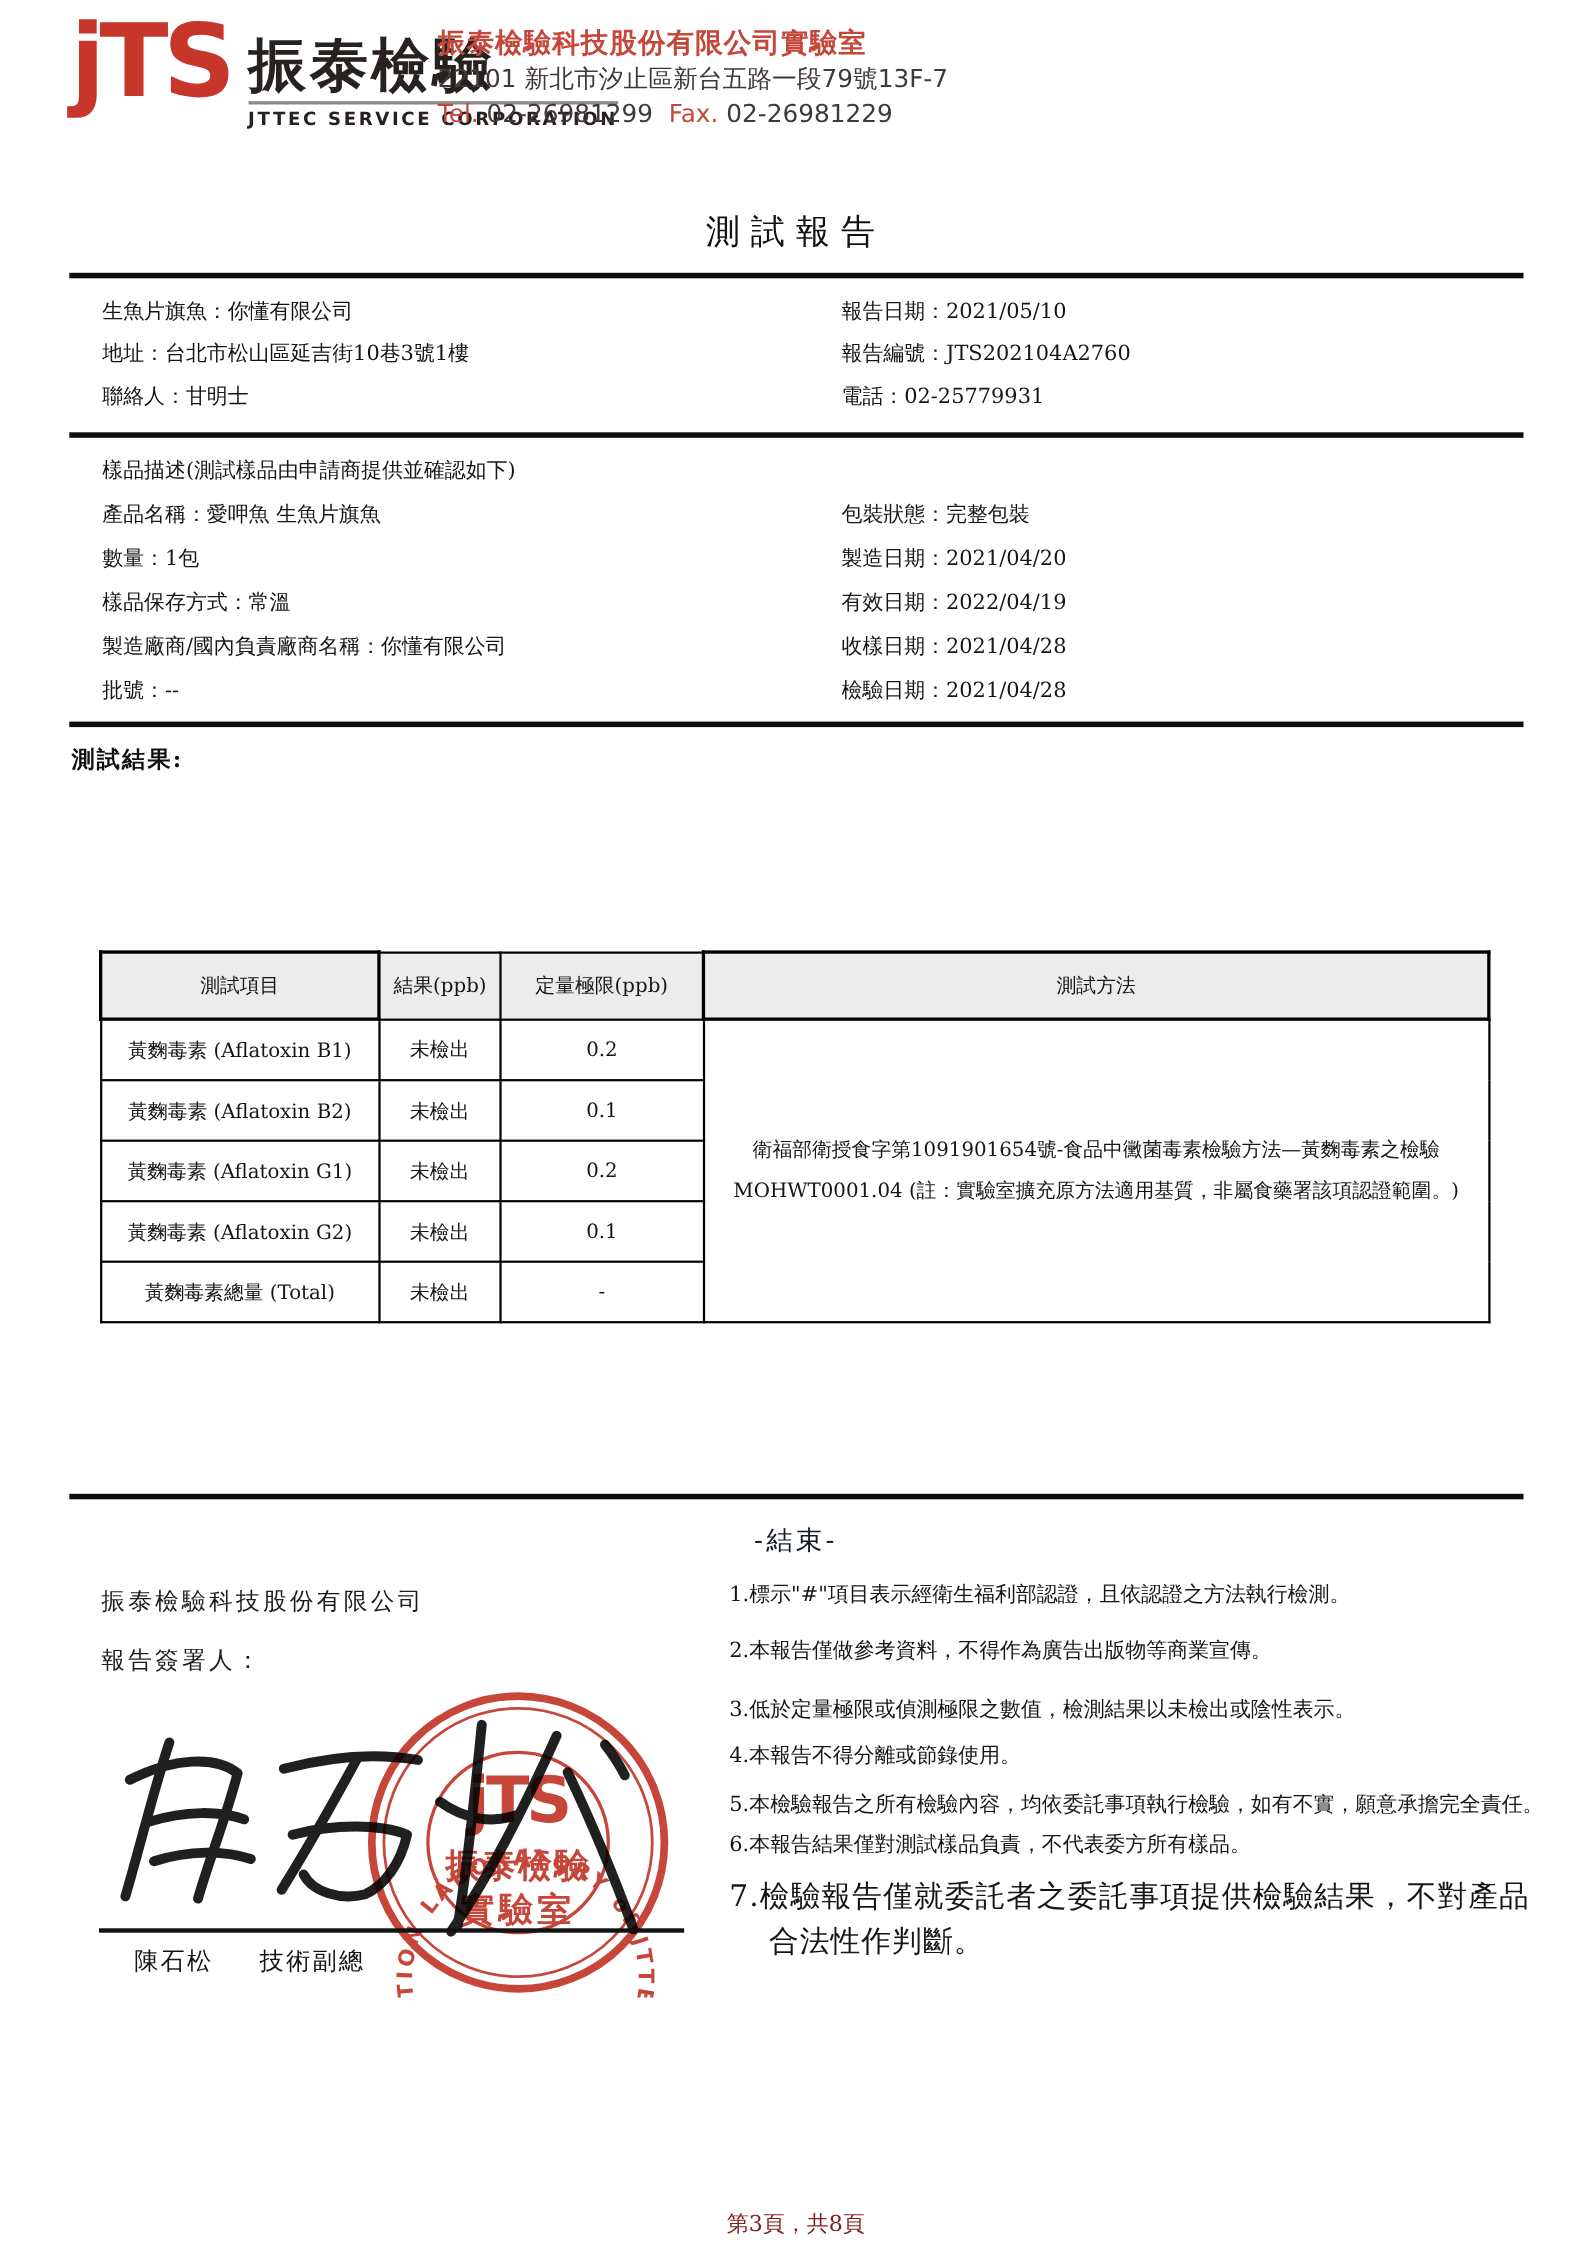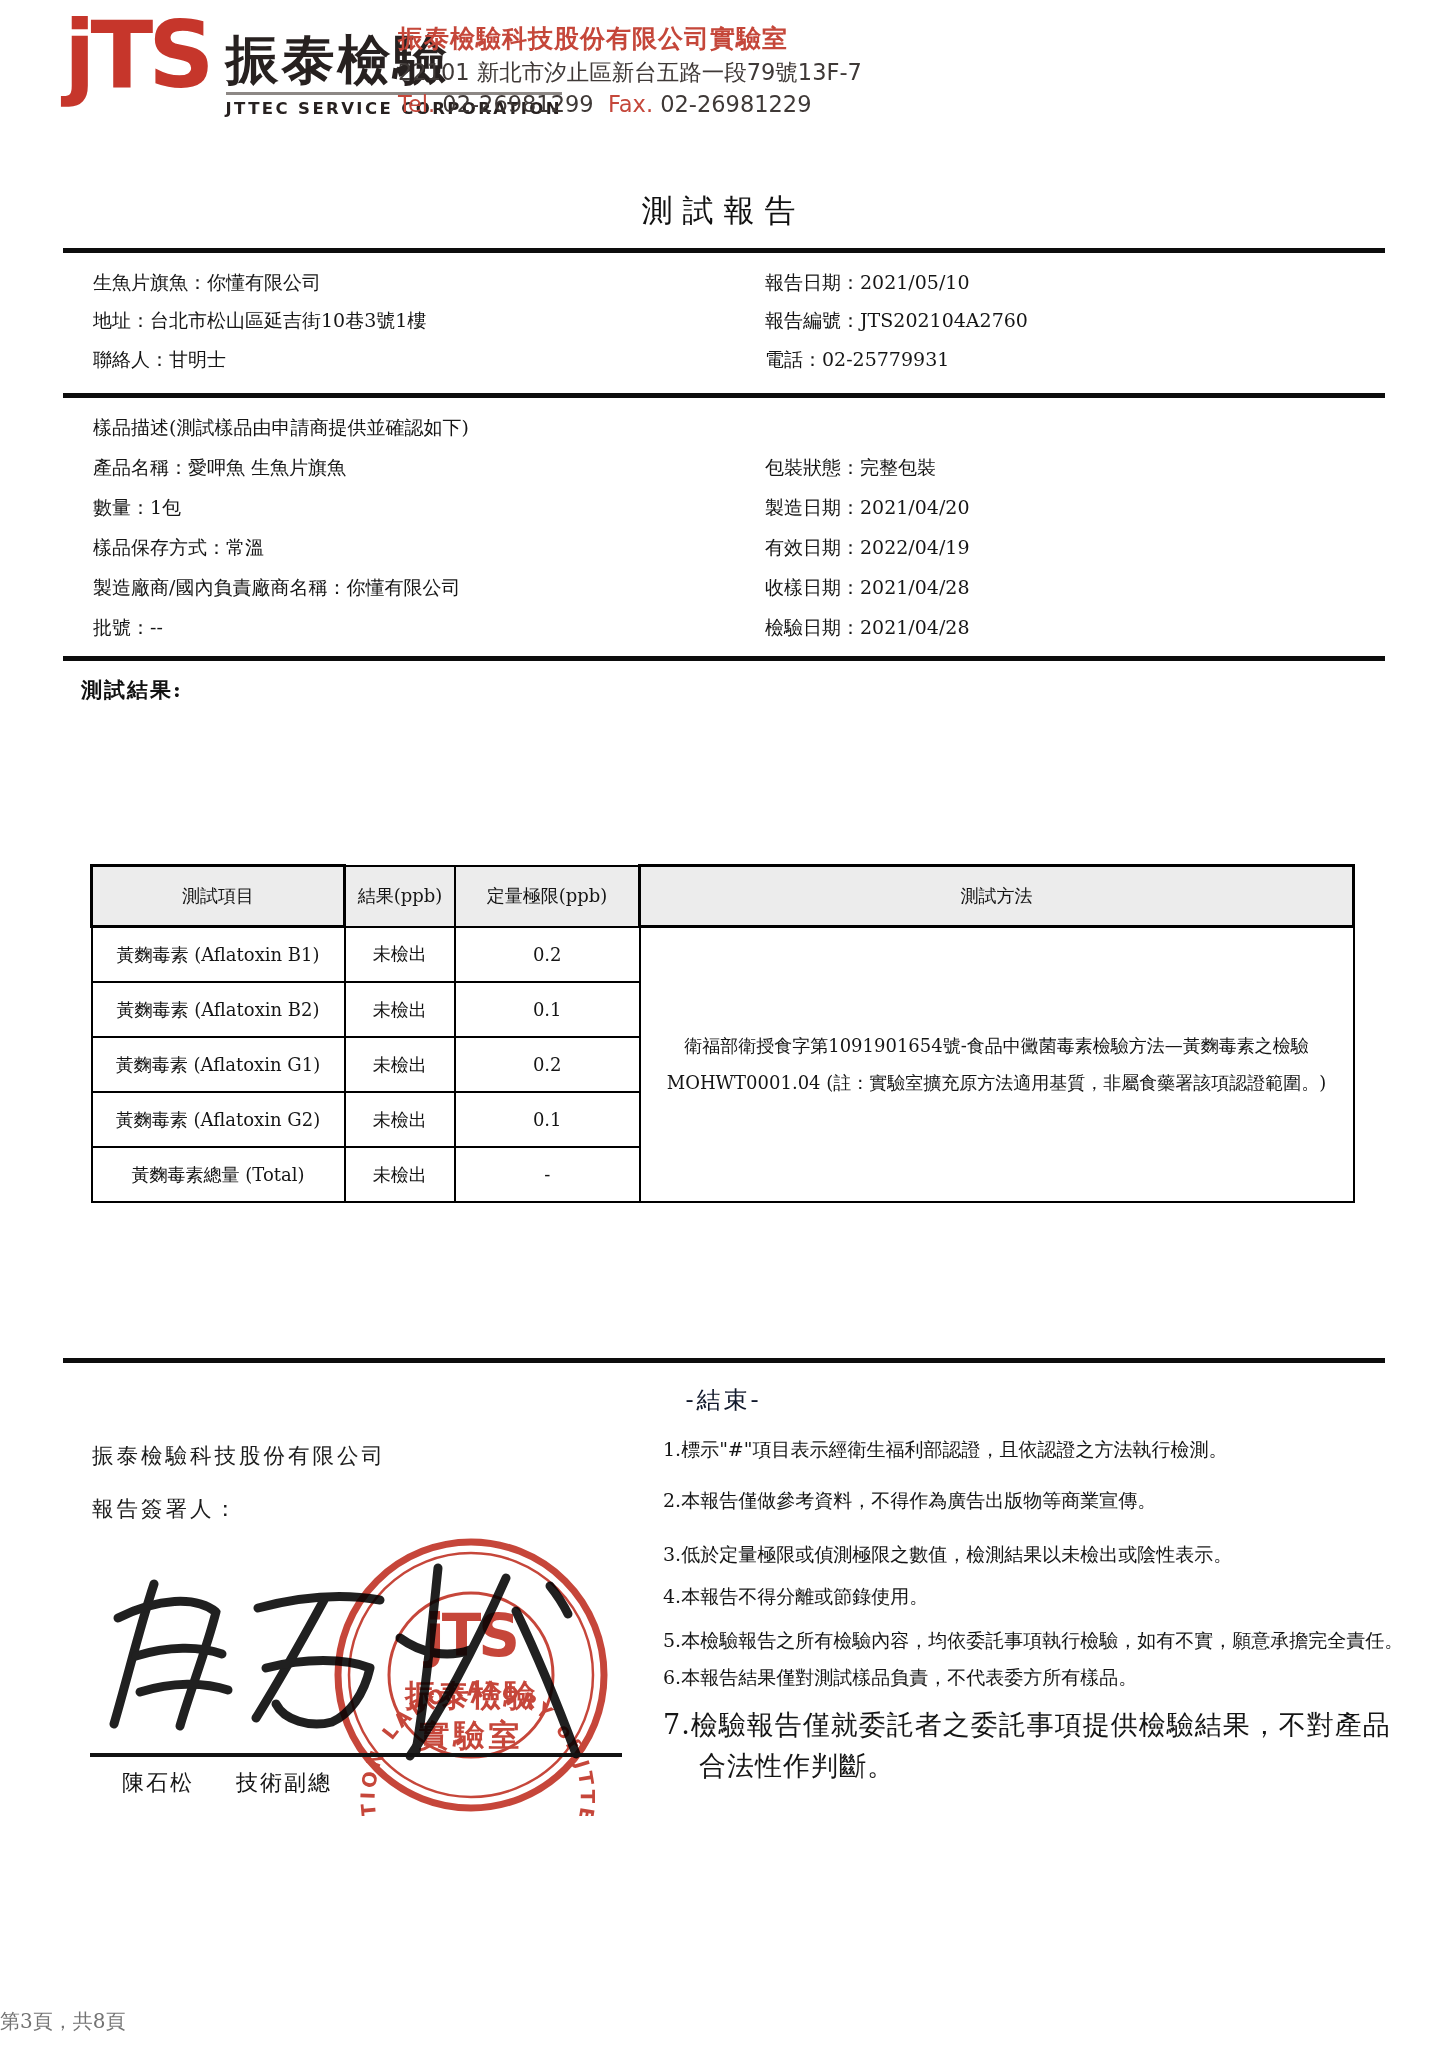--- a/index.html
+++ b/index.html
@@ -24,21 +24,21 @@
   .head-address { color:#3f3937; font-size:22.5px; margin-top:3px; }
   .head-telfax { color:#3f3937; font-size:22.5px; margin-top:2px; }
   .red { color:#c5473a;text-align:right; }
 
   .doc-title { position:absolute; top:190px; left:0; width:100%; text-align:center;
                font-size:31px; letter-spacing:10px; color:#111; }
 
   .kv { position:absolute; font-size:19px; white-space:nowrap; color:#151515; }
   .section-heading { position:absolute; font-size:19px; white-space:nowrap; color:#151515; }
   .results-heading { position:absolute; left:65px; top:676px; font-size:21px; font-weight:600;
-                     letter-spacing:2px; color:#111;margin-left:16px; }
+                     letter-spacing:2px; color:#111; }
 
   
   .results-table { position:absolute; left:90px; top:864px; border-collapse:collapse;
                    width:1265px; table-layout:fixed; }
   .results-table th, .results-table td { border:2px solid #000000; text-align:center; vertical-align:middle;
                    font-weight:normal; font-size:18px; color:#151515; }
   .results-table th { height:56px; background:#ececec; }
   .results-table td { height:51px;margin-left:37px; }
   .results-table .outer { border-width:3px; }
   .col-item { width:248px; } .col-result { width:106px; } .col-loq { width:180px; }
@@ -54,21 +54,21 @@
   .sig-line { position:absolute; left:90px; top:1753px; width:532px; height:4px; background:#121212; }
   .name-title { position:absolute; left:122px; top:1768px; font-size:22px; letter-spacing:2px; color:#151515; }
   .name-title .gap { display:inline-block; width:42px; }
 
   .notes { position:absolute; left:663px; top:1436px; width:742px; font-size:19px; line-height:1.45; color:#151515; }
   .note { margin:0; }
   .n1 { margin-bottom:23px; } .n2 { margin-bottom:27px; } .n3 { margin-bottom:14px; }
   .n4 { margin-bottom:17px; } .n5 { margin-bottom:9px; } .n6 { margin-bottom:14px; }
   .n7 { font-size:27px; line-height:1.5; padding-left:36px; text-indent:-36px; letter-spacing:1px; }
 
-  .page-num { position:absolute; top:2008px; left:0; width:100%; font-size:20px; color:#737373; }
+  .page-num { position:absolute; top:2008px; left:0; width:100%; text-align:center; font-size:20px; color:#7f1d1d; }
 </style>
 </head>
 <body>
 
 <div class="page">
 
   <div class="logo-wrap">
     <div class="jts-mark">jTS</div>
     <div class="brand-block">
       <div class="brand-cn">振泰檢驗</div>

